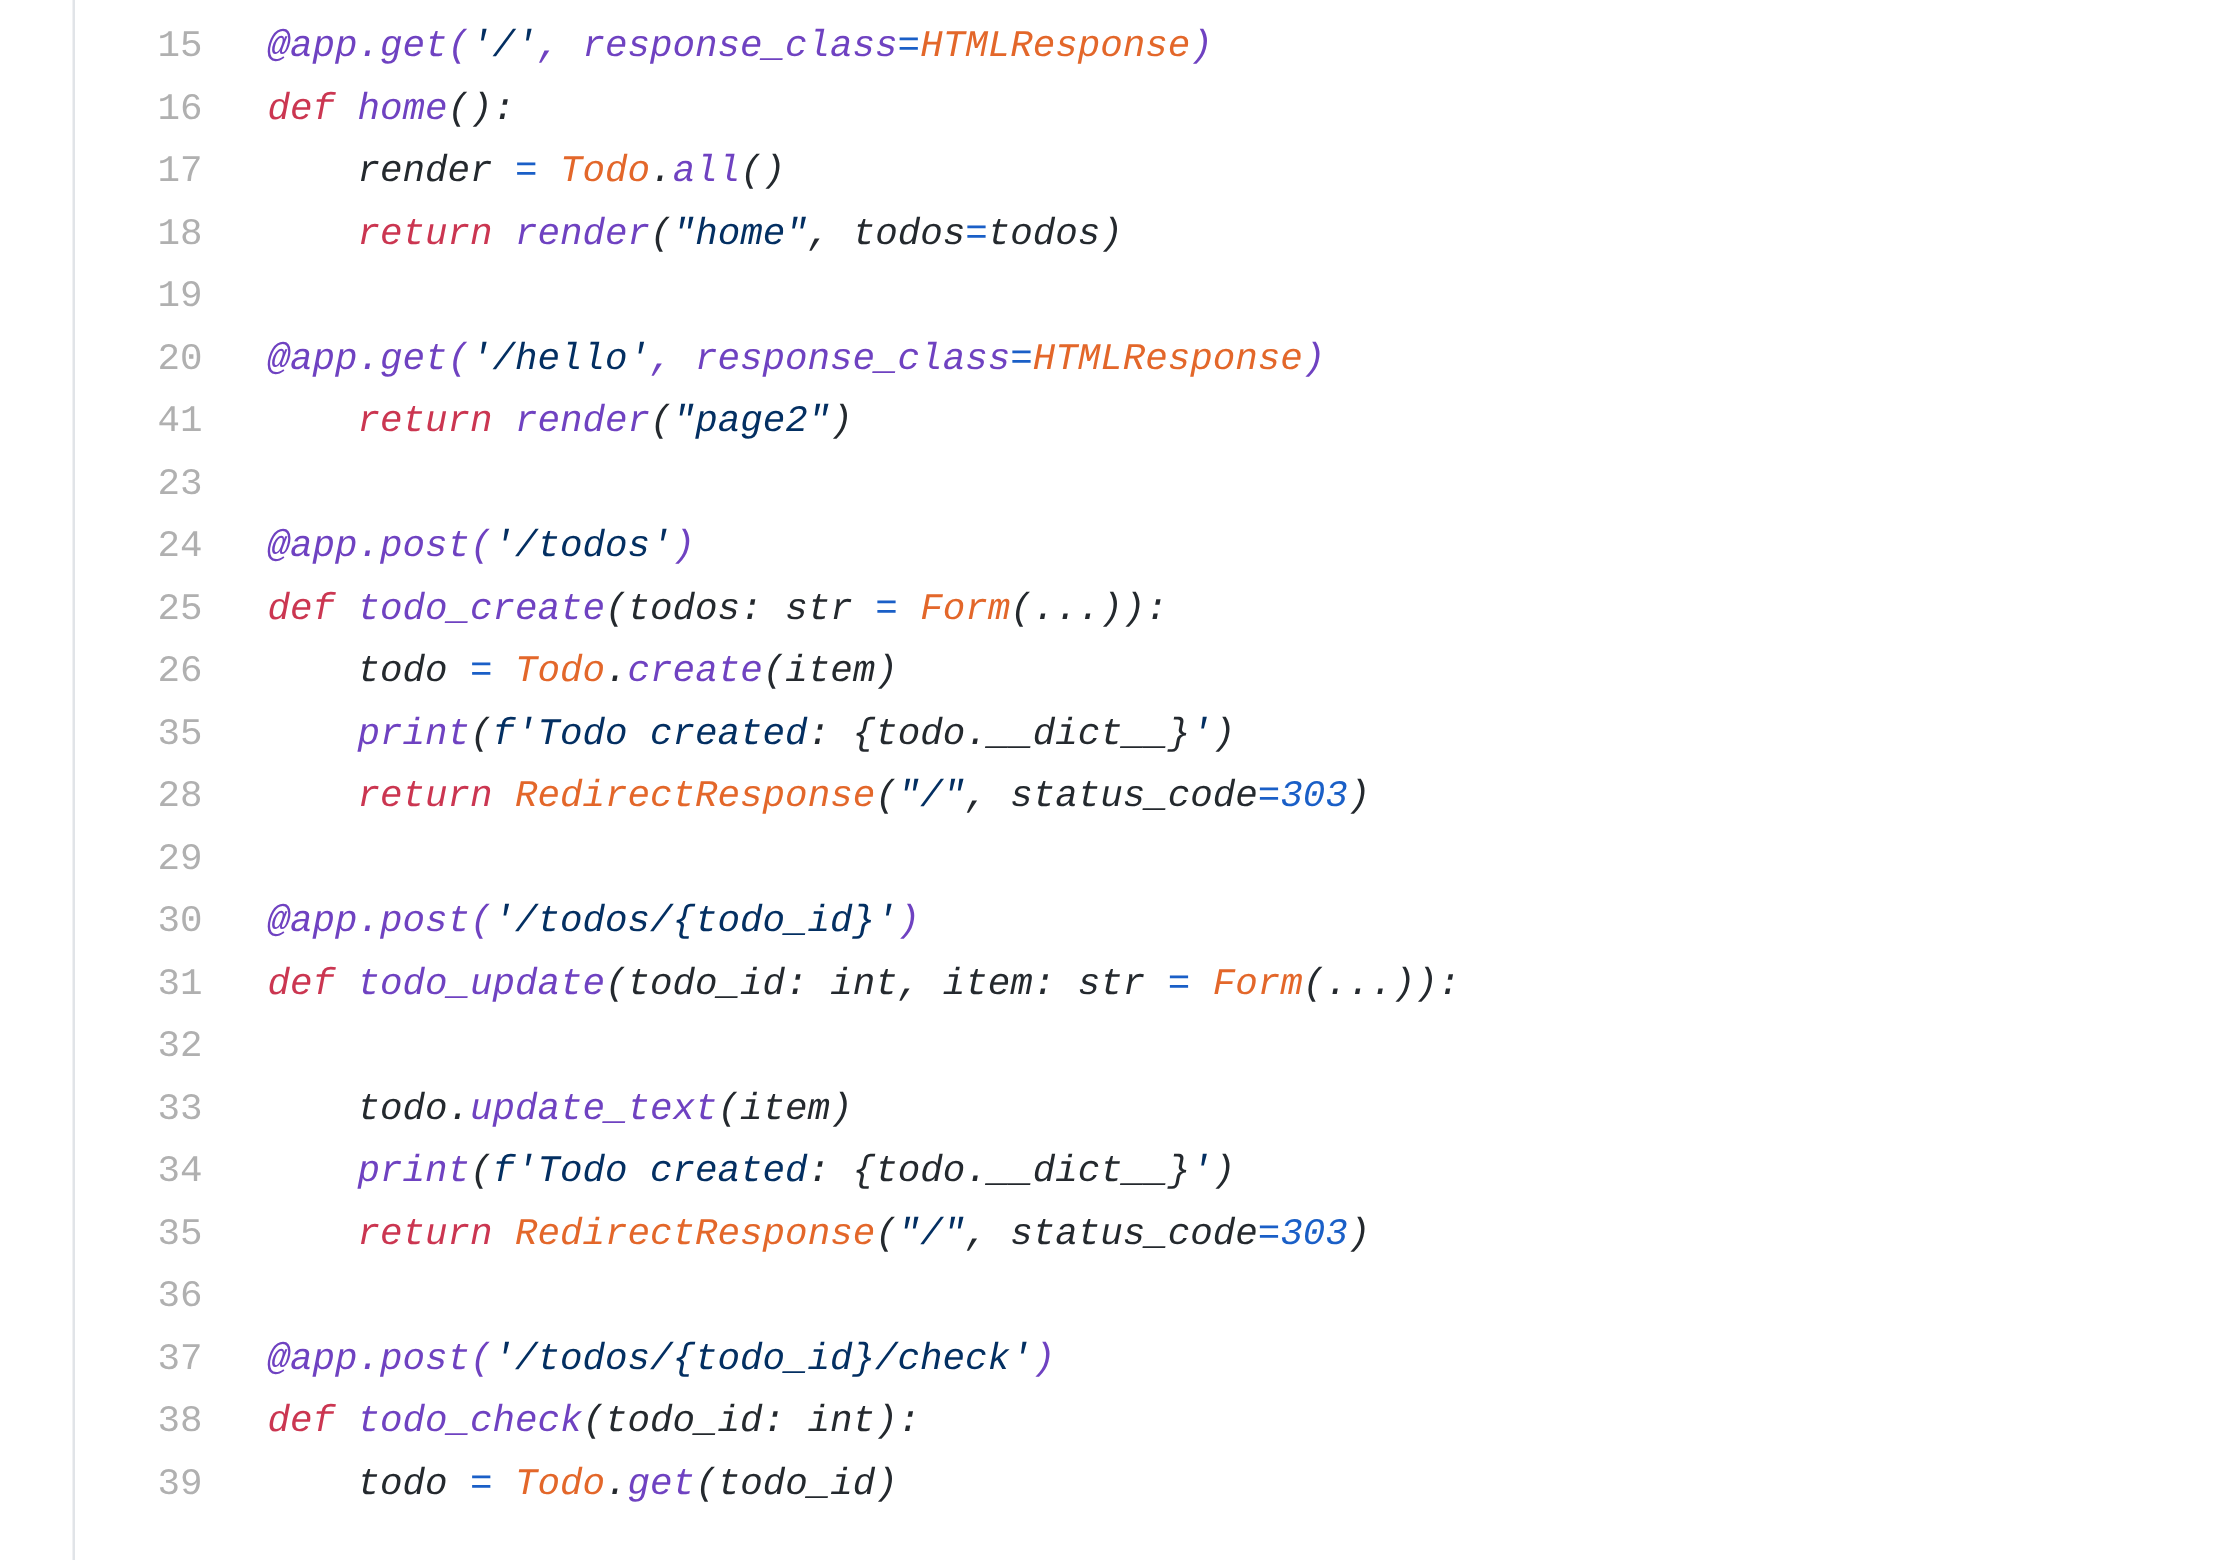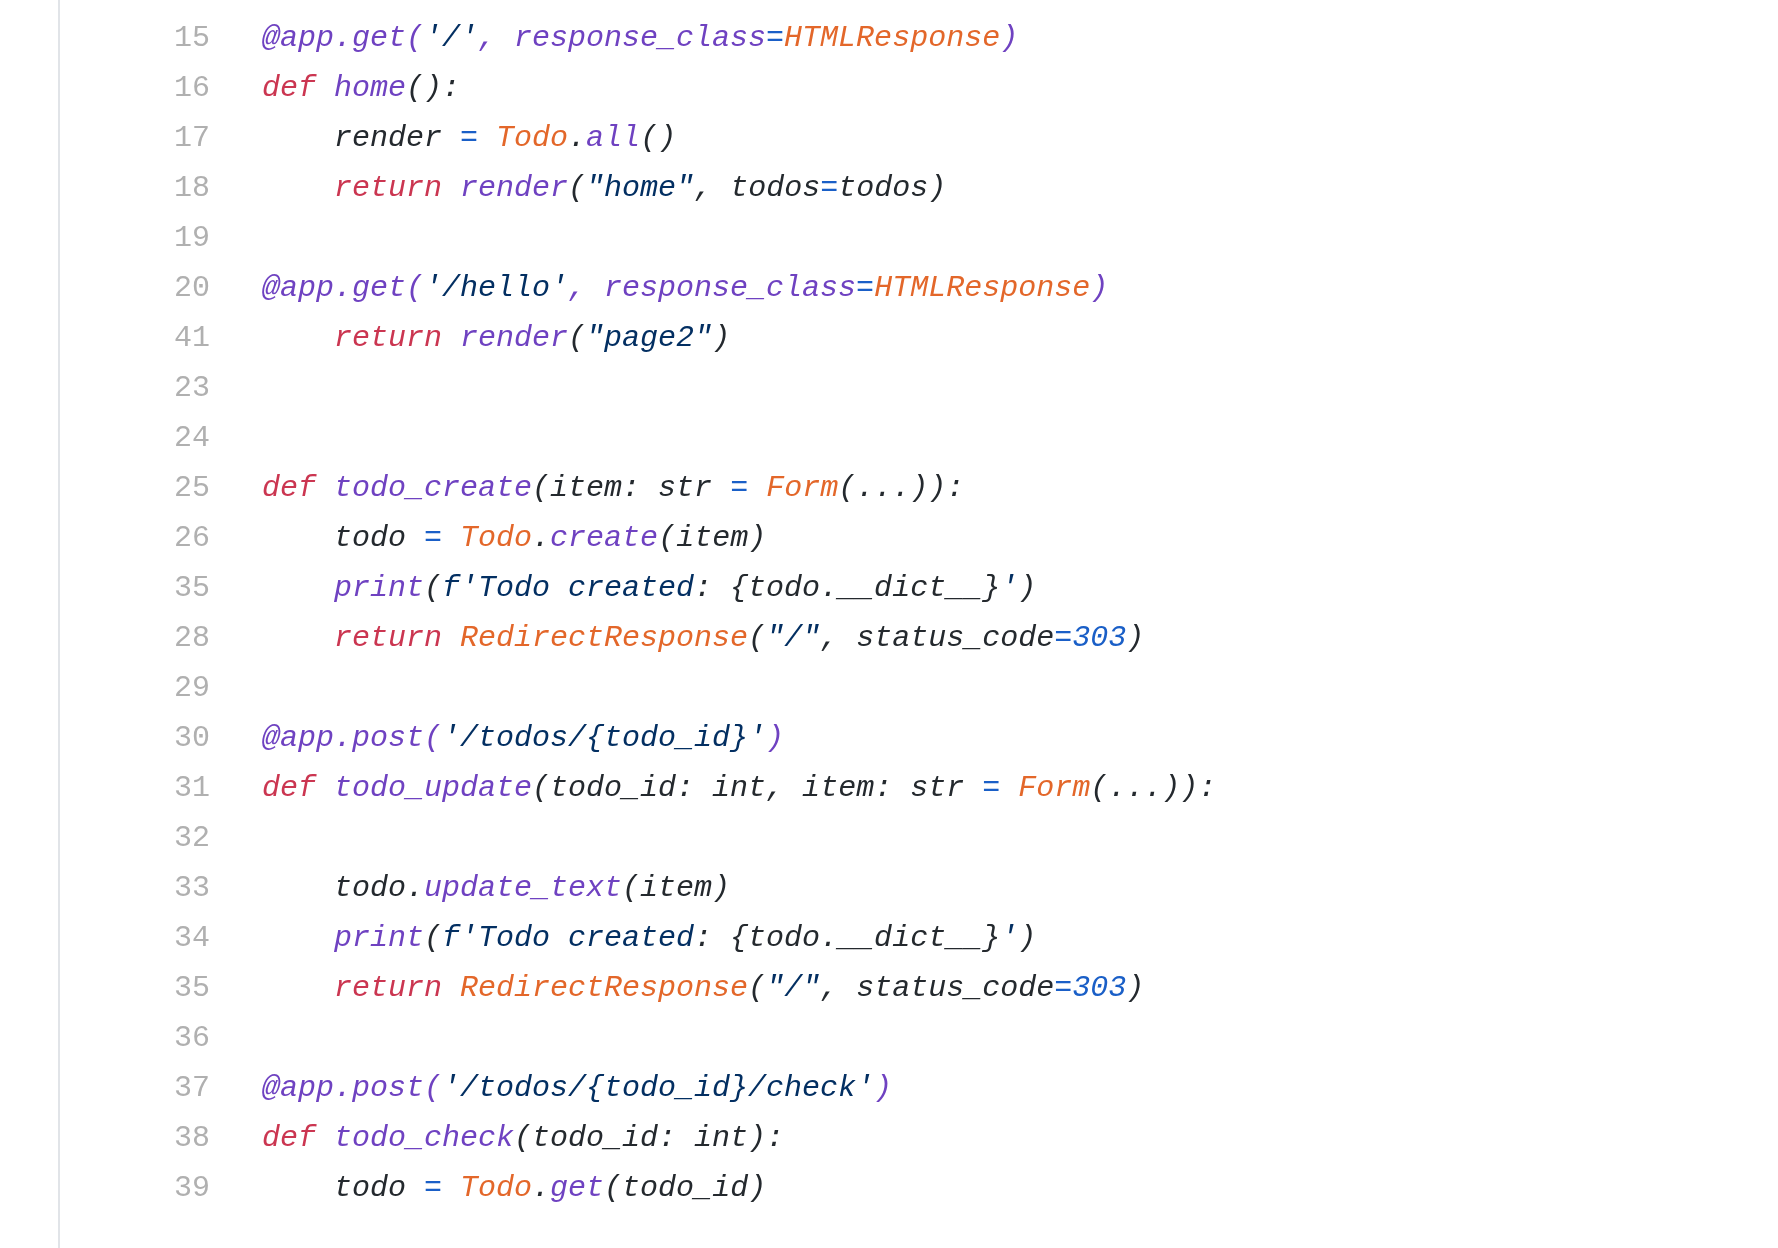--- a/index.html
+++ b/index.html
@@ -1,19 +1,19 @@
 <!DOCTYPE html>
 <html><head>
 <meta charset="utf-8">
 <style>
   html, body { margin: 0; padding: 0; background: #ffffff; }
   body { width: 1778px; height: 1248px; overflow: hidden; position: relative; }
   .gutter-border { position: absolute; left: 58px; top: 0; width: 2px; height: 1248px; background: #e1e4e8; }
   .code { position: absolute; left: 0; top: 13px; font-family: "Liberation Mono", monospace; font-size: 30px; }
-  .line { height: 50px; line-height: 50px; white-space: pre; display: flex; margin-left: 48px; }
+  .line { height: 50px; line-height: 50px; white-space: pre; display: flex; }
   .ln { width: 162px; text-align: right; color: #b0b0b0; flex: none; }
   .src { padding-left: 52px; color: #24292e; font-style: italic; }
   .k { color: #cb3651; }
   .f { color: #6f42c1; }
   .c { color: #e3672a; }
   .s { color: #032f62; }
   .n { color: #1a5fc7; }
   .o { color: #1a5fc7; }
   .d { color: #24292e; }
 </style>
@@ -23,22 +23,22 @@
 <div class="gutter-border"></div>
 <div class="code" id="code">
     <div class="line"><span class="ln">15</span><span class="src"><span class="f">@app.get(</span><span class="s">'/'</span><span class="f">, response_class</span><span class="o">=</span><span class="c">HTMLResponse</span><span class="f">)</span></span></div>
     <div class="line"><span class="ln">16</span><span class="src"><span class="k">def</span><span class="d"> </span><span class="f">home</span><span class="d">():</span></span></div>
     <div class="line"><span class="ln">17</span><span class="src"><span class="d">    render </span><span class="o">=</span><span class="d"> </span><span class="c">Todo</span><span class="d">.</span><span class="f">all</span><span class="d">()</span></span></div>
     <div class="line"><span class="ln">18</span><span class="src"><span class="d">    </span><span class="k">return</span><span class="d"> </span><span class="f">render</span><span class="d">(</span><span class="s">"home"</span><span class="d">, todos</span><span class="o">=</span><span class="d">todos)</span></span></div>
     <div class="line"><span class="ln">19</span><span class="src"></span></div>
     <div class="line"><span class="ln">20</span><span class="src"><span class="f">@app.get(</span><span class="s">'/hello'</span><span class="f">, response_class</span><span class="o">=</span><span class="c">HTMLResponse</span><span class="f">)</span></span></div>
     <div class="line"><span class="ln">41</span><span class="src"><span class="d">    </span><span class="k">return</span><span class="d"> </span><span class="f">render</span><span class="d">(</span><span class="s">"page2"</span><span class="d">)</span></span></div>
     <div class="line"><span class="ln">23</span><span class="src"></span></div>
-    <div class="line"><span class="ln">24</span></div>
-    <div class="line"><span class="ln">25</span><span class="src"><span class="k">def</span><span class="d"> </span><span class="f">todo_create</span><span class="d">(item: str </span><span class="o">=</span><span class="d"> </span><span class="c">Form</span><span class="d">(...)):</span></span></div>
+    <div class="line"><span class="ln">24</span><span class="src"><span class="f">@app.post(</span><span class="s">'/todos'</span><span class="f">)</span></span></div>
+    <div class="line"><span class="ln">25</span><span class="src"><span class="k">def</span><span class="d"> </span><span class="f">todo_create</span><span class="d">(todos: str </span><span class="o">=</span><span class="d"> </span><span class="c">Form</span><span class="d">(...)):</span></span></div>
     <div class="line"><span class="ln">26</span><span class="src"><span class="d">    todo </span><span class="o">=</span><span class="d"> </span><span class="c">Todo</span><span class="d">.</span><span class="f">create</span><span class="d">(item)</span></span></div>
     <div class="line"><span class="ln">35</span><span class="src"><span class="d">    </span><span class="f">print</span><span class="d">(</span><span class="s">f'Todo created</span><span class="d">: {todo.__dict__}</span><span class="s">'</span><span class="d">)</span></span></div>
     <div class="line"><span class="ln">28</span><span class="src"><span class="d">    </span><span class="k">return</span><span class="d"> </span><span class="c">RedirectResponse</span><span class="d">(</span><span class="s">"/"</span><span class="d">, status_code</span><span class="o">=</span><span class="n">303</span><span class="d">)</span></span></div>
     <div class="line"><span class="ln">29</span><span class="src"></span></div>
     <div class="line"><span class="ln">30</span><span class="src"><span class="f">@app.post(</span><span class="s">'/todos/{todo_id}'</span><span class="f">)</span></span></div>
     <div class="line"><span class="ln">31</span><span class="src"><span class="k">def</span><span class="d"> </span><span class="f">todo_update</span><span class="d">(todo_id: int, item: str </span><span class="o">=</span><span class="d"> </span><span class="c">Form</span><span class="d">(...)):</span></span></div>
     <div class="line"><span class="ln">32</span></div>
     <div class="line"><span class="ln">33</span><span class="src"><span class="d">    todo.</span><span class="f">update_text</span><span class="d">(item)</span></span></div>
     <div class="line"><span class="ln">34</span><span class="src"><span class="d">    </span><span class="f">print</span><span class="d">(</span><span class="s">f'Todo created</span><span class="d">: {todo.__dict__}</span><span class="s">'</span><span class="d">)</span></span></div>
     <div class="line"><span class="ln">35</span><span class="src"><span class="d">    </span><span class="k">return</span><span class="d"> </span><span class="c">RedirectResponse</span><span class="d">(</span><span class="s">"/"</span><span class="d">, status_code</span><span class="o">=</span><span class="n">303</span><span class="d">)</span></span></div>

